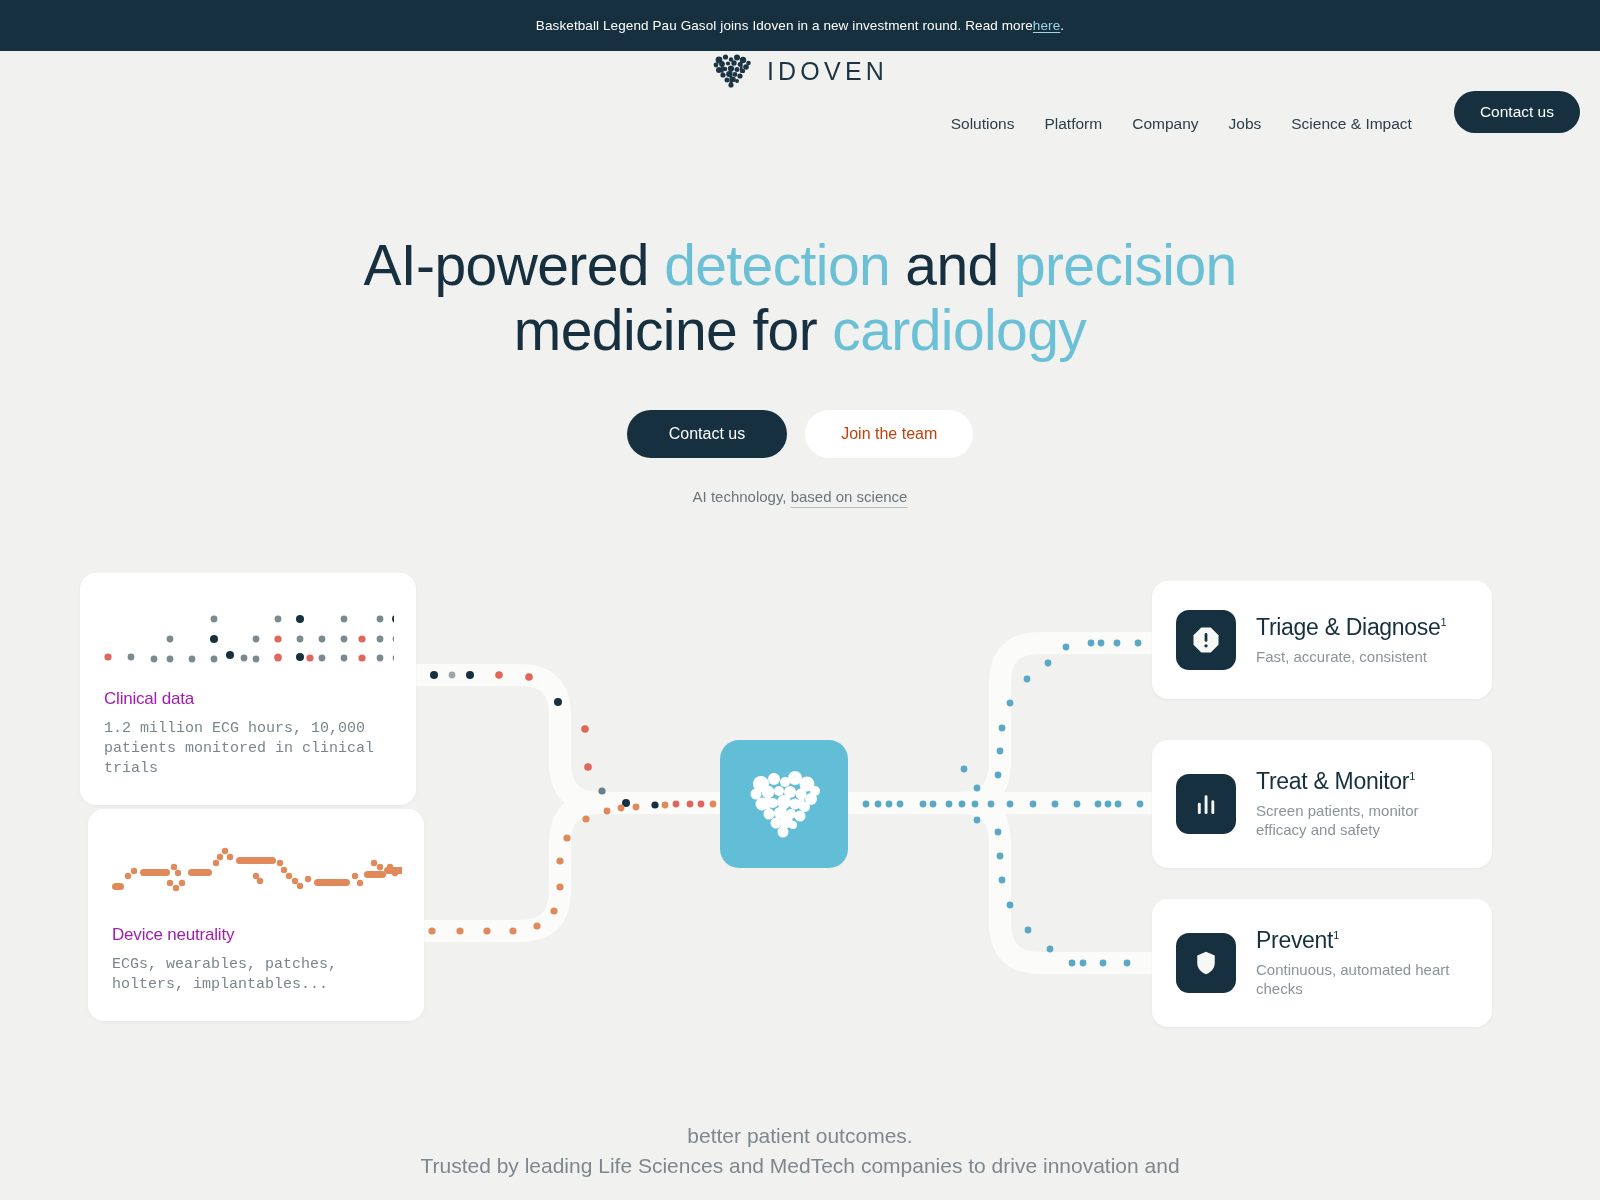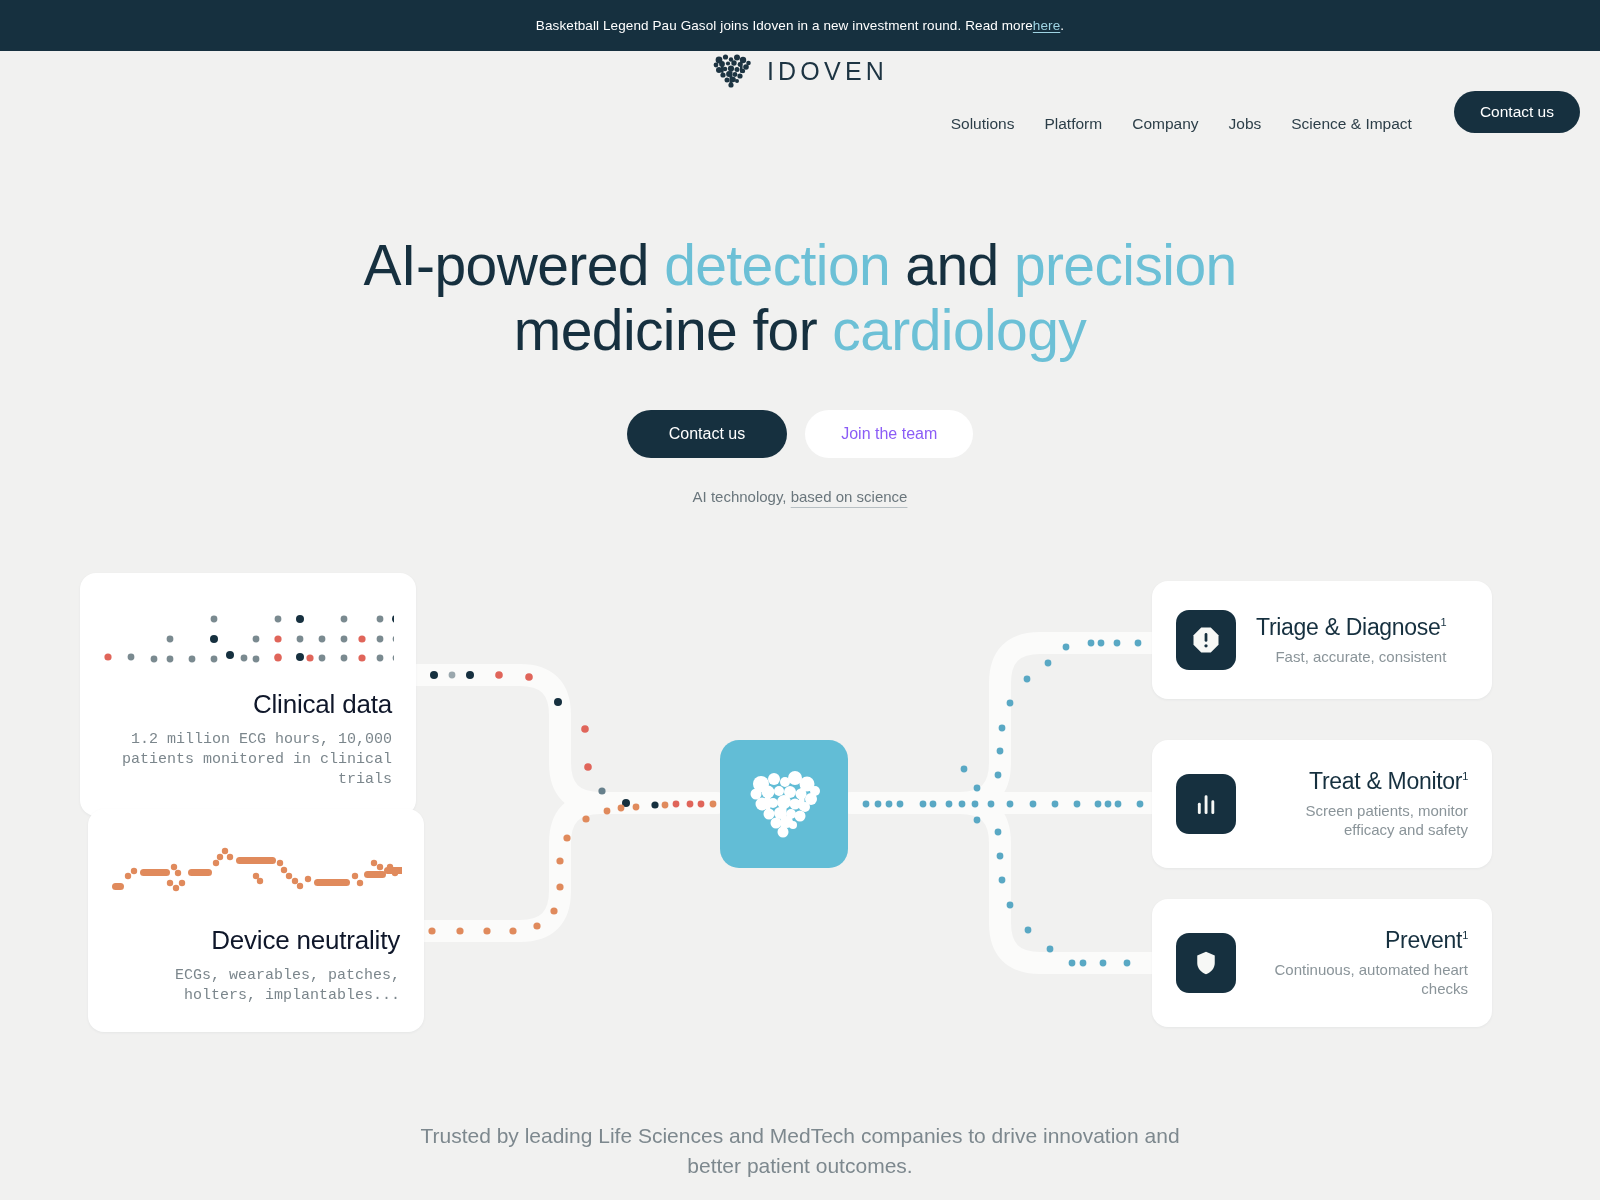--- a/index.html
+++ b/index.html
@@ -63,21 +63,21 @@
   .hl { color: #6cc0d6; }
   .hero-actions {
     margin-top: 47px;
     display: flex; justify-content: center; gap: 18px;
   }
   .btn-primary {
     background: #16303f; color: #fff; font-size: 16px;
     padding: 15px 42px;
   }
   .btn-secondary {
-    background: #ffffff; color: #8b5cf6; font-size: 16px;
+    background: #ffffff; color: #c2410c; font-size: 16px;
     padding: 15px 36px;
   }
   .hero-note {
     margin-top: 30px; font-size: 15px; color: #6a767c;
   }
   .hero-note .u {
     text-decoration: underline; text-underline-offset: 5px;
     text-decoration-color: #b7bfc3;
   }
 
@@ -86,28 +86,27 @@
     position: relative;
     width: 1600px; height: 470px;
     margin-top: 68px;
   }
   .pipes { position: absolute; inset: 0; }
 
   .card {
     position: absolute;
     background: #fff; border-radius: 16px;
     box-shadow: 0 1px 3px rgba(20,40,55,.05);
-    text-align: right;
   }
 
   
   .card-left { width: 336px; padding: 22px 24px 26px; }
   .card-left .viz { height: 72px; margin-bottom: 18px; }
   .card-title {
-    font-size: 26px; color: #0f172a; font-weight: 400;
+    font-size: 17px; color: #a21caf; font-weight: 400;
     letter-spacing: -.2px;
   }
   .card-desc {
     margin-top: 10px; font-size: 15px; line-height: 1.34;
     color: #7b868c;
     font-family: Liberation Mono, monospace;
   }
   #card-clinical { left: 80px; top: 0px; }
   #card-device   { left: 80px; top: 236px; margin-left: 8px; }
 
@@ -498,15 +497,15 @@
       </svg>
     </div>
     <div>
       <div class="rc-title"><span>Prevent</span><sup>1</sup></div>
       <div class="rc-desc">Continuous, automated heart checks</div>
     </div>
   </div>
 </section>
 
 <div class="trusted">
+  <div>better patient outcomes.</div>
   <div>Trusted by leading Life Sciences and MedTech companies to drive innovation and</div>
-  <div>better patient outcomes.</div>
 </div>
 
 </body></html>

